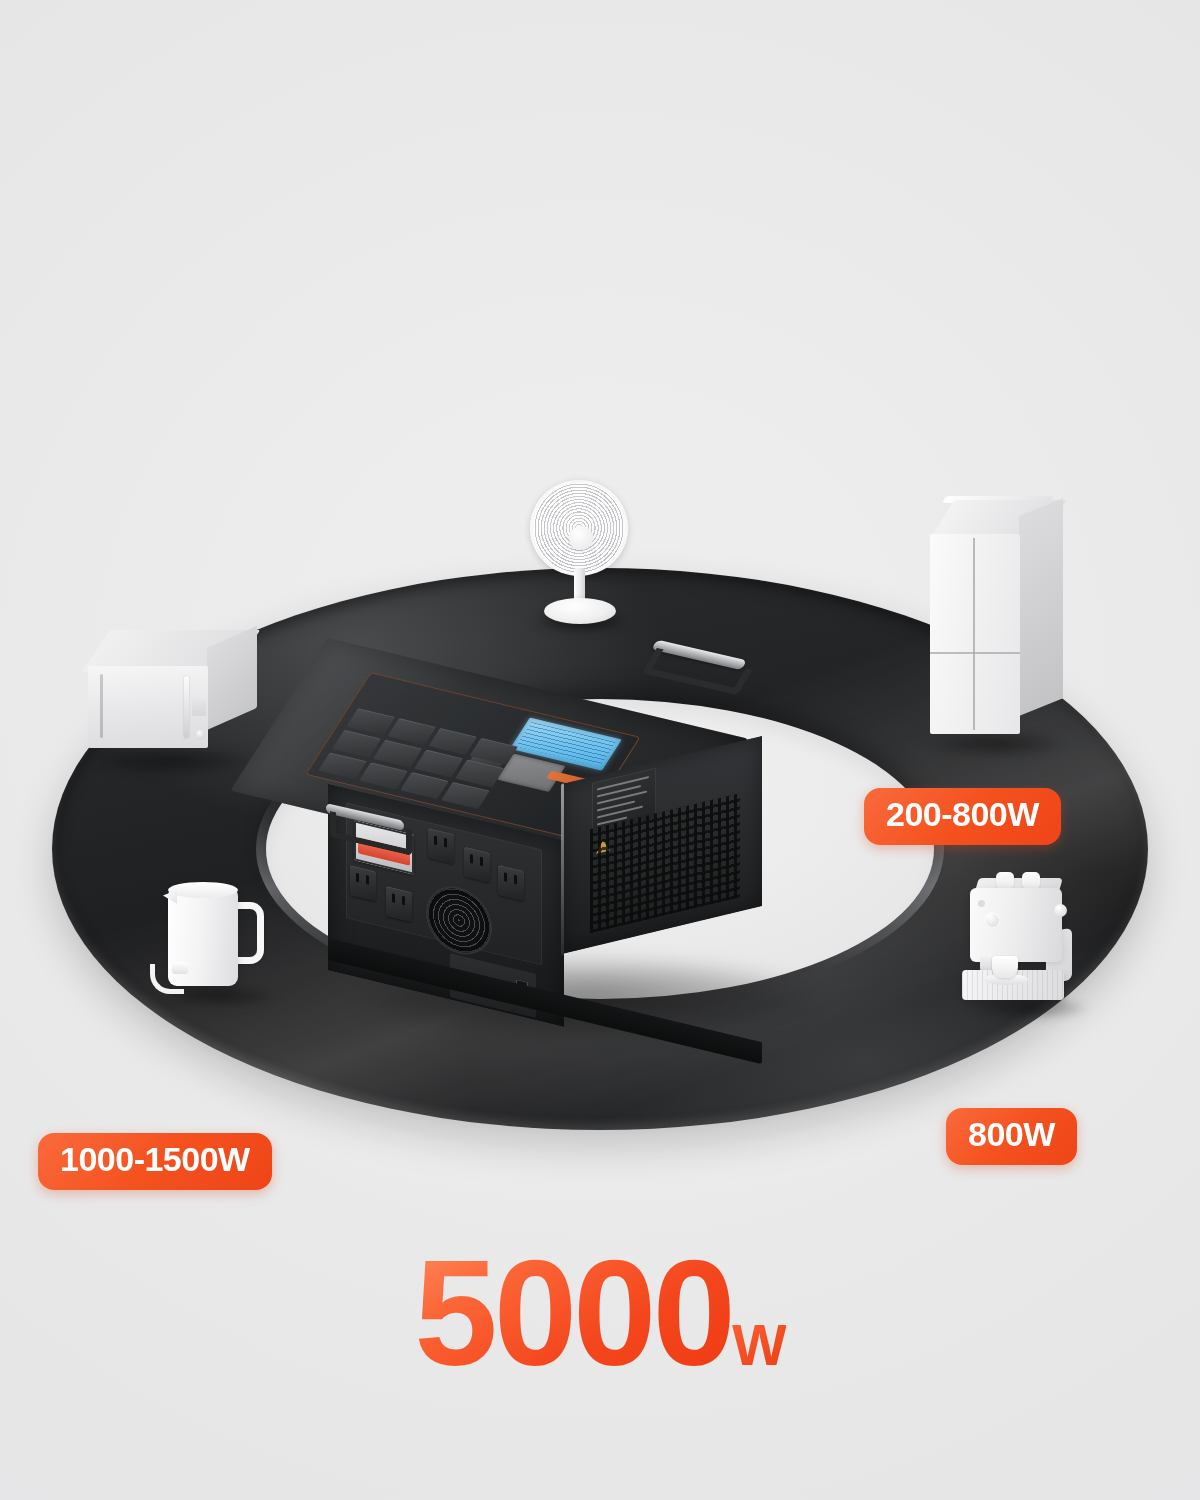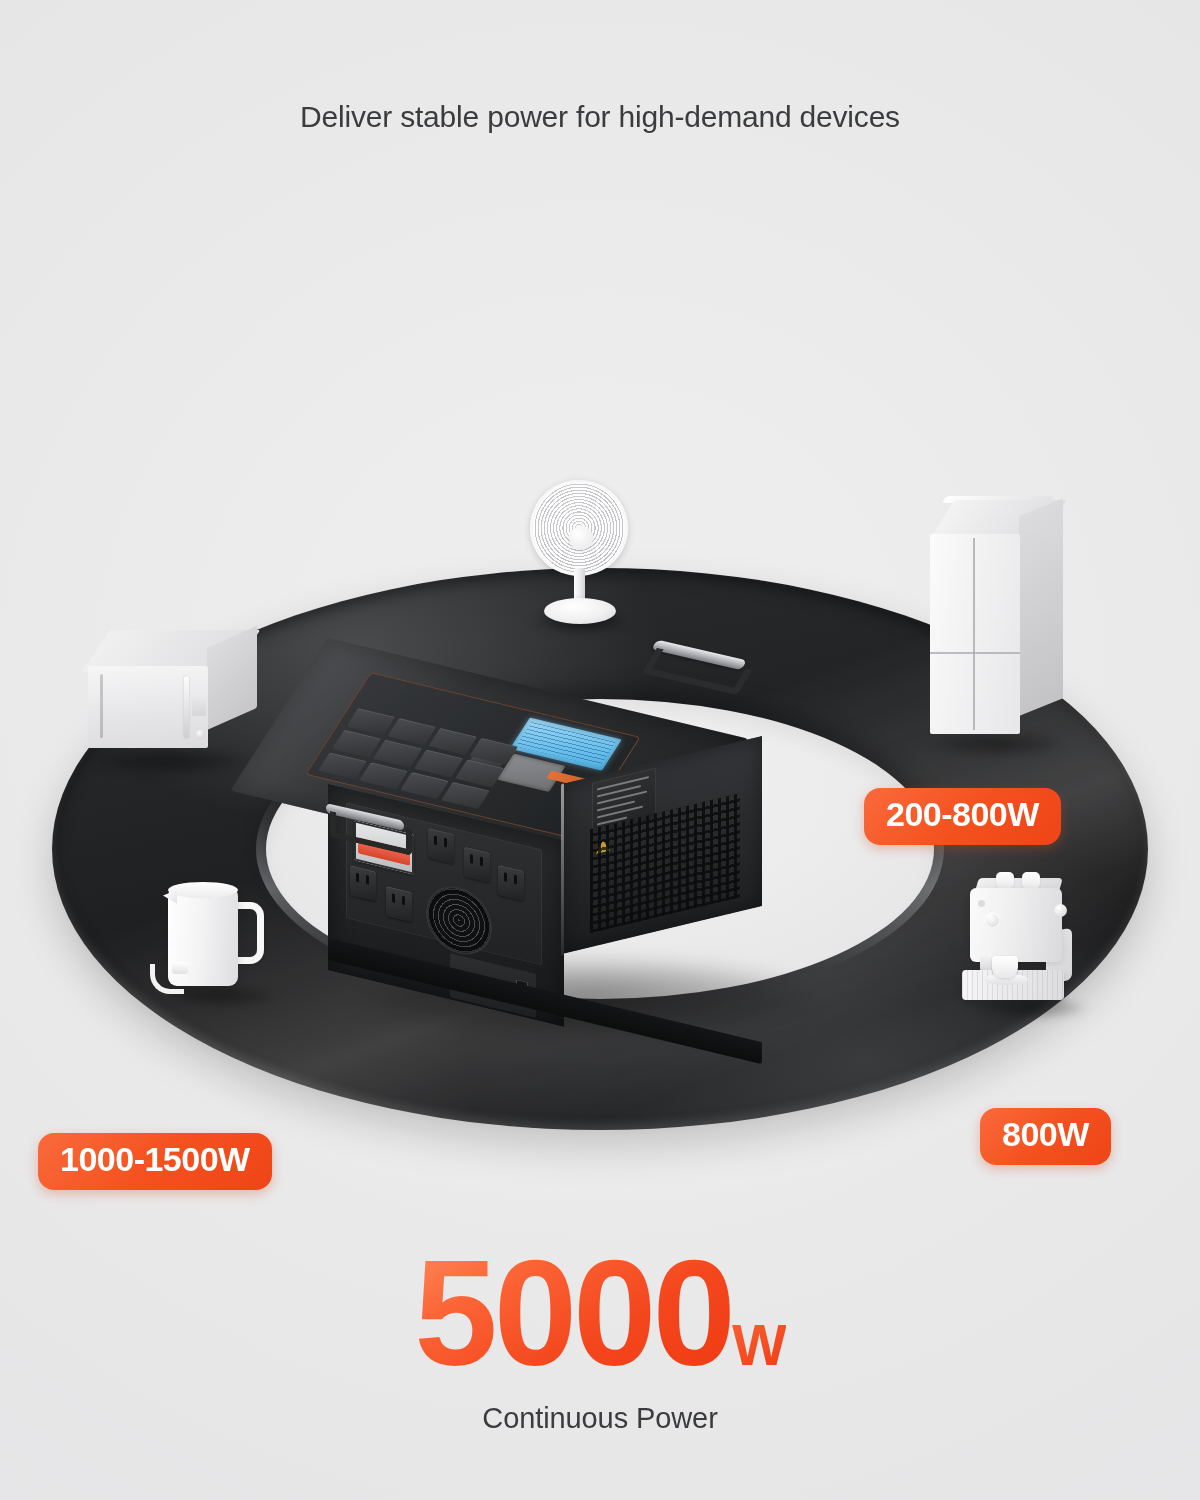--- a/index.html
+++ b/index.html
@@ -625,21 +625,21 @@
     padding: 9px 22px 12px;
     border-radius: 16px;
     background: linear-gradient(135deg, #fa6a3c 0%, #f4511e 52%, #ef4418 100%);
     box-shadow: 0 4px 12px rgba(214,70,24,0.30);
     white-space: nowrap;
     line-height: 1.05;
   }
   .badge-microwave { left: 38px;  top: 552px; }
   .badge-fan       { left: 452px; top: 412px; }
   .badge-fridge    { left: 864px; top: 458px; }
-  .badge-coffee    { left: 980px; top: 778px; }
+  .badge-coffee    { left: 946px; top: 778px; }
   .badge-kettle    { left: 38px;  top: 803px; }
 
   
   .footer {
     position: absolute;
     left: 0; top: 1238px;
     width: 1200px;
     text-align: center;
   }
   .big-number {
@@ -668,21 +668,20 @@
     margin-top: 14px;
     font-size: 29px;
     color: #3b3c3e;
     letter-spacing: -0.1px;
   }
 </style>
 </head>
 <body>
 
 <div class="header">
-  <div class="subtitle">Deliver stable power for high-demand devices</div>
 </div>
 
 <div class="scene">
 
   <div class="floor-glow"></div>
 
   <div class="ring-wrap">
     <div class="ring-shadow"></div>
     <div class="ring-outer">
       <div class="ring-rim"></div>
@@ -819,14 +818,13 @@
   </div>
 
   <div class="badge badge-fridge">200-800W</div>
   <div class="badge badge-coffee">800W</div>
   <div class="badge badge-kettle">1000-1500W</div>
 
 </div>
 
 <div class="footer">
   <span class="big-number">5000</span><span class="big-unit">W</span>
-  <div class="continuous">Continuous Power</div>
 </div>
 
 </body></html>

